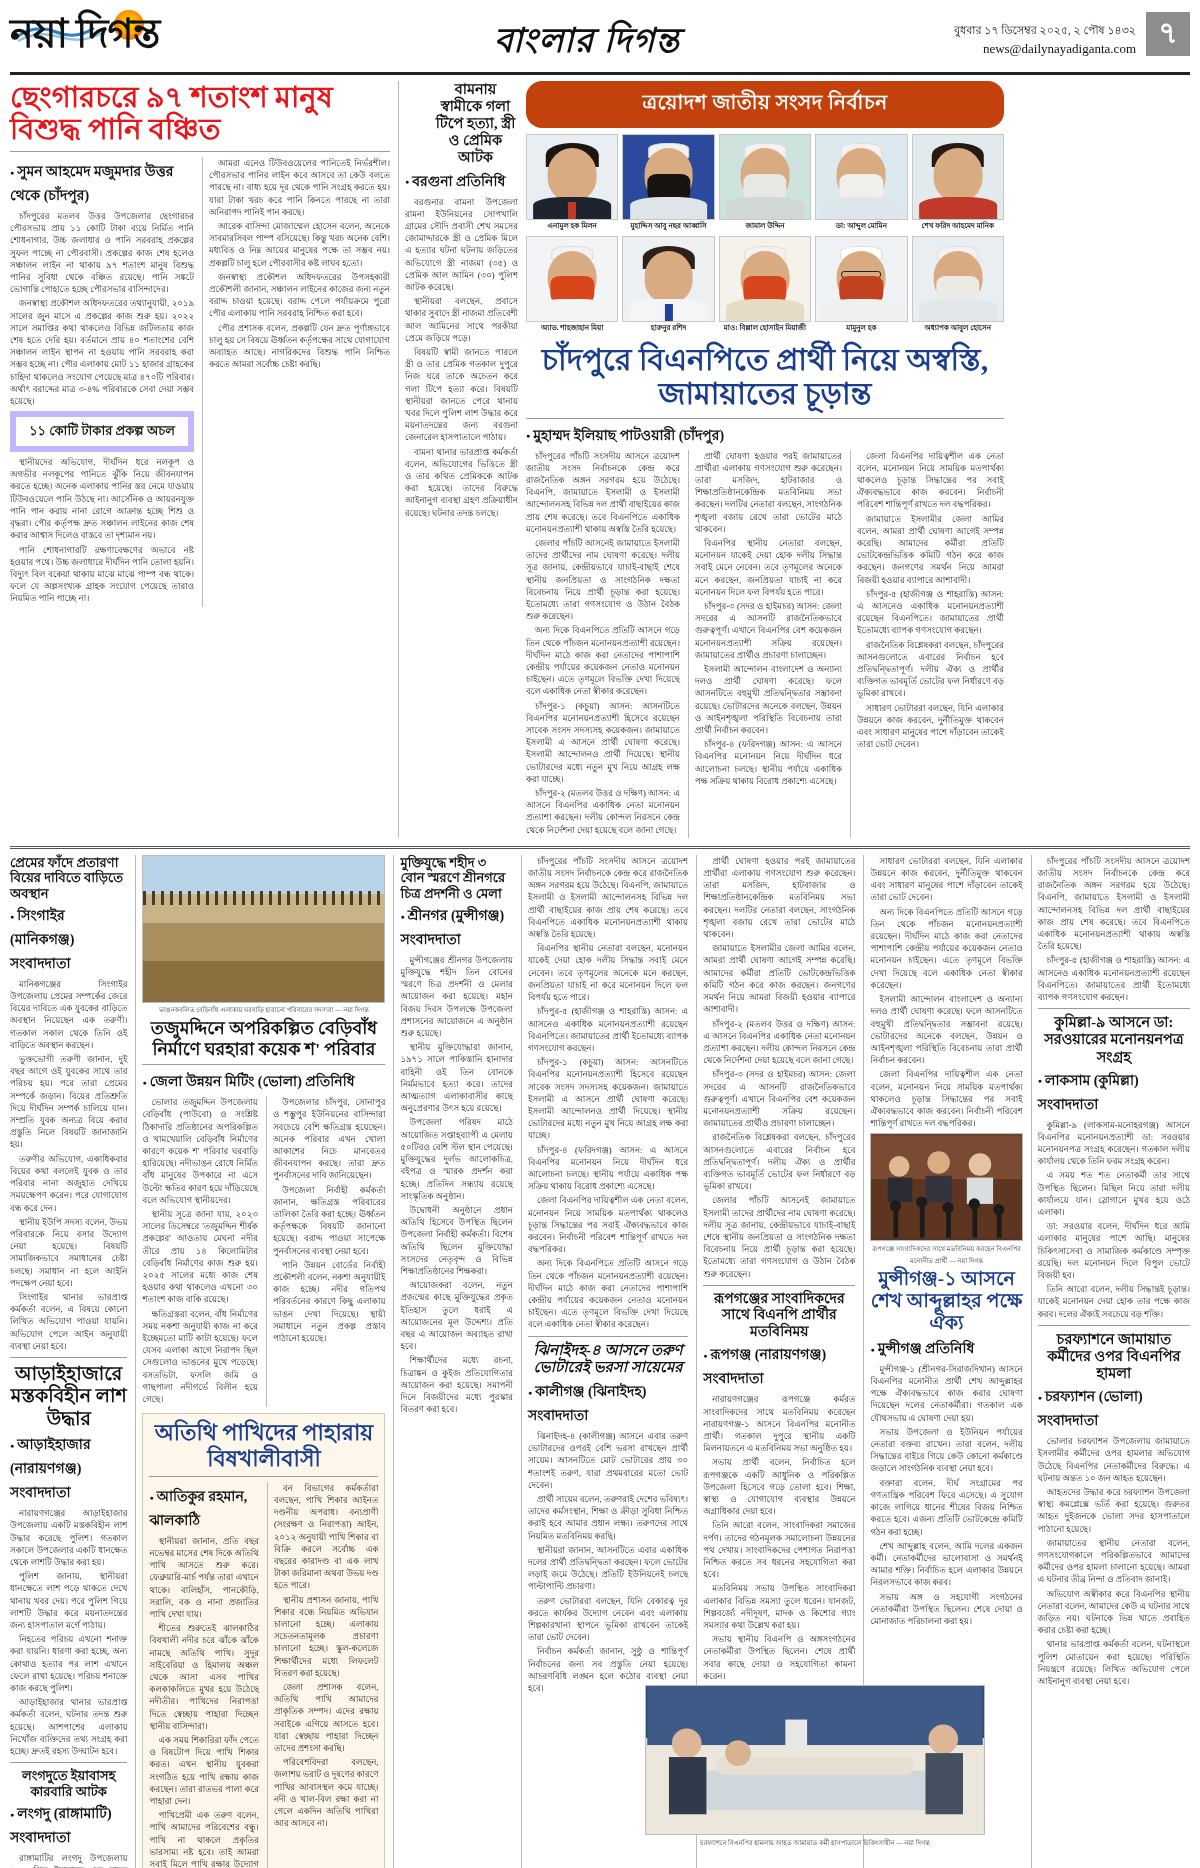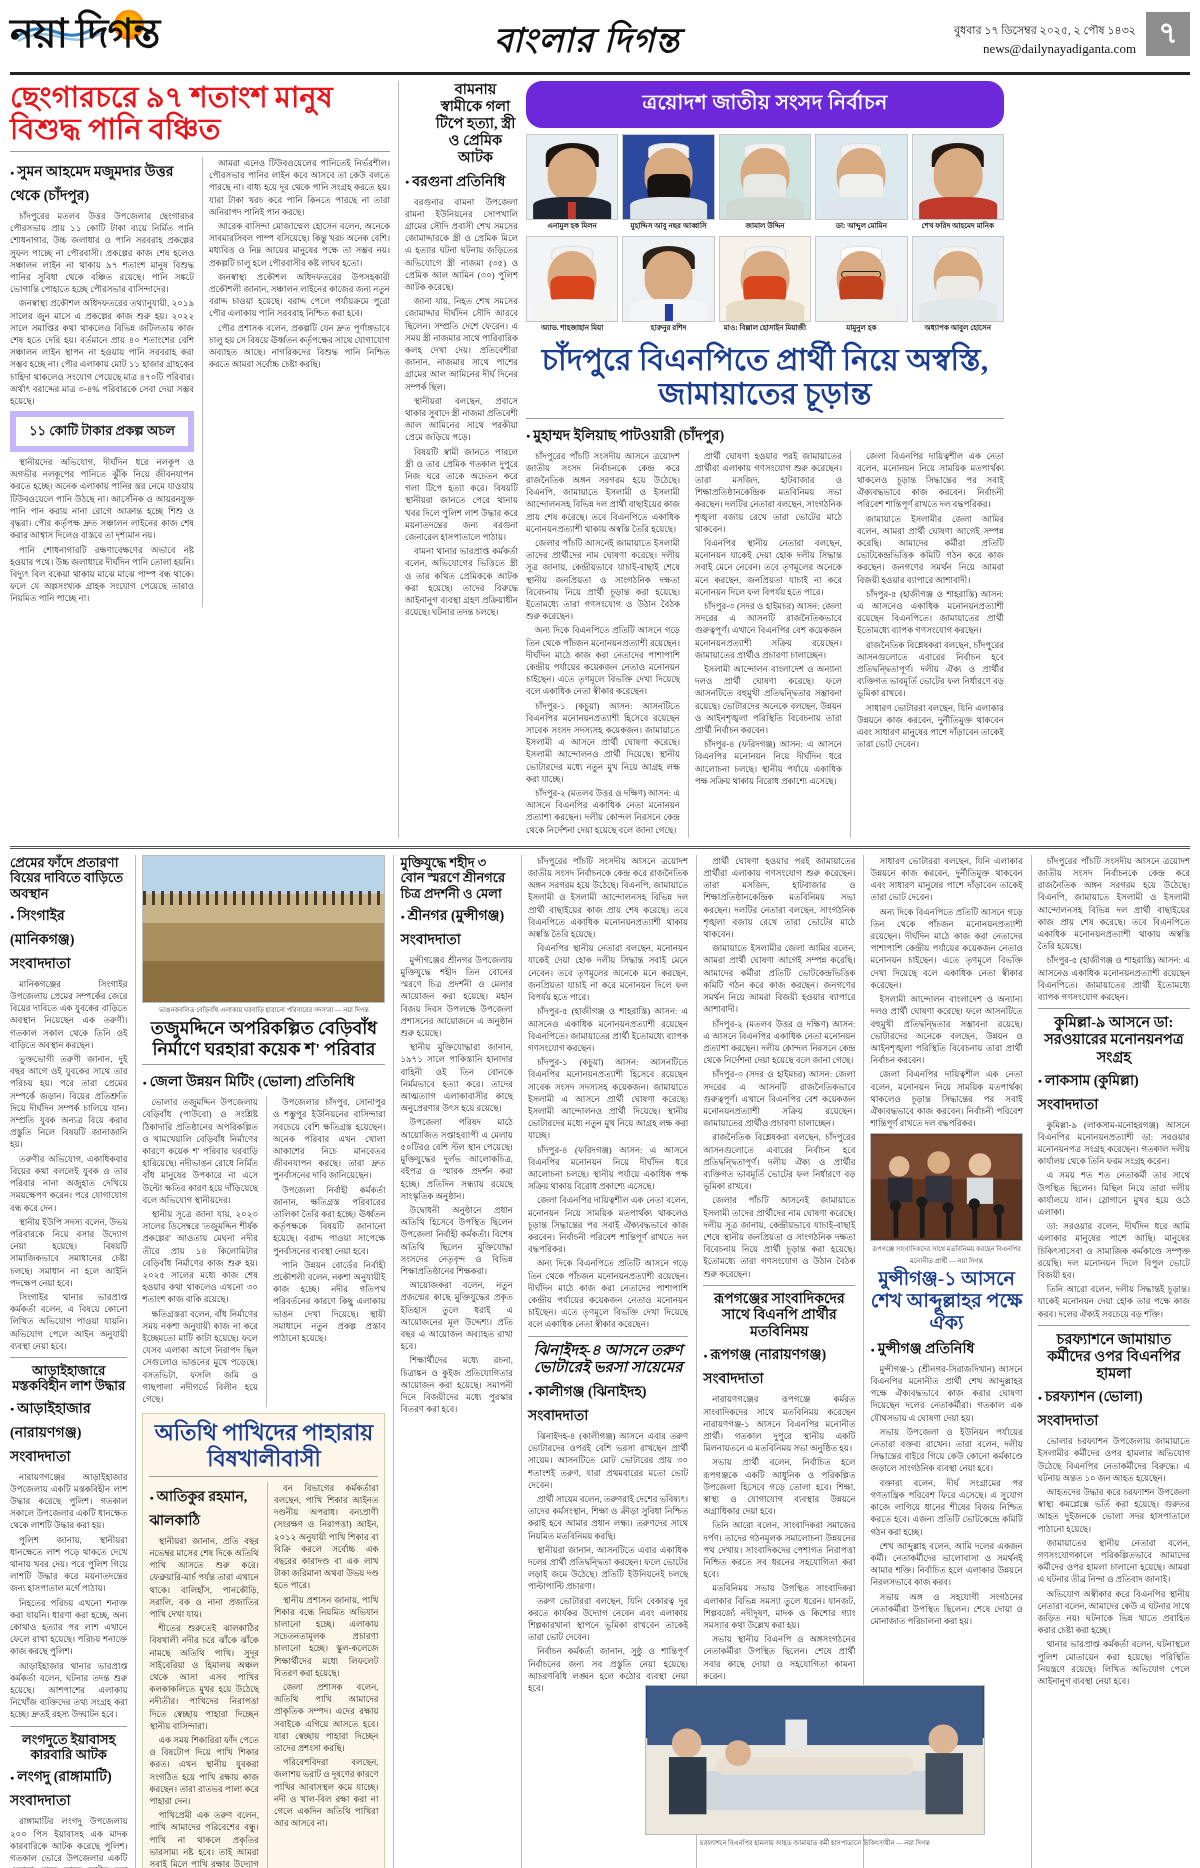--- a/index.html
+++ b/index.html
@@ -54,21 +54,21 @@
   .hr-thin { border-top: 1px solid #9a9a9a; margin: 5px 0; }
   .hr-dbl { border-top: 3px double #555; margin: 6px 0; }
 
   
   .top-zone { display: flex; gap: 8px; }
   .tz-left { width: 380px; }
   .tz-mid  { width: 120px; }
   .tz-right{ width: 478px; }
 
   .teal-banner {
-    background: #6d28d9; color: #fff; text-align: center;
+    background: #c2410c; color: #fff; text-align: center;
     font-size: 20px; font-weight: 700; padding: 6px 0 8px;
     border-radius: 16px; letter-spacing: .5px;
   }
   .cand-grid { display: grid; grid-template-columns: repeat(5, 1fr); gap: 4px; margin-top: 6px; }
   .cand { text-align: center; }
   .cand-photo { width: 100%; height: 86px; border: 1px solid #c7c7c7; position: relative; overflow: hidden; }
   .cand-name { font-size: 7.2px; font-weight: 700; margin-top: 2px; line-height: 1.15; }
 
   
   .face { position:absolute; inset:0; }
@@ -196,21 +196,20 @@
           </div>
         </div>
       </div>
     </div>
 
     <div class="tz-mid col-rule" style="padding-left:6px;">
       <div class="hl-black sub-hl-c" style="font-size:14.5px;margin-left:28px;">বামনায় স্বামীকে গলা টিপে হত্যা, স্ত্রী ও প্রেমিক আটক</div>
       <div class="byline">বরগুনা প্রতিনিধি</div>
       <div class="body-txt">
         <p>বরগুনার বামনা উপজেলা রামনা ইউনিয়নের সোপখালি গ্রামের সৌদি প্রবাসী শেখ সমসের জোমাদ্দারকে স্ত্রী ও প্রেমিক মিলে এ হত্যার ঘটনা ঘটনায় জড়িতের অভিযোগে স্ত্রী নাজমা (৩৫) ও প্রেমিক আল আমিন (৩০) পুলিশ আটক করেছে।</p>
-        <p>জানা যায়, নিহত শেখ সমসের জোমাদ্দার দীর্ঘদিন সৌদি আরবে ছিলেন। সম্প্রতি দেশে ফেরেন। এ সময় স্ত্রী নাজমার সাথে পারিবারিক কলহ দেখা দেয়। প্রতিবেশীরা জানান, নাজমার সাথে পাশের গ্রামের আল আমিনের দীর্ঘ দিনের সম্পর্ক ছিল।</p>
         <p>স্থানীয়রা বলছেন, প্রবাসে থাকার সুবাদে স্ত্রী নাজমা প্রতিবেশী আল আমিনের সাথে পরকীয়া প্রেমে জড়িয়ে পড়ে।</p>
         <p>বিষয়টি স্বামী জানতে পারলে স্ত্রী ও তার প্রেমিক গতকাল দুপুরে নিজ ঘরে তাকে অচেতন করে গলা টিপে হত্যা করে। বিষয়টি স্থানীয়রা জানতে পেরে থানায় খবর দিলে পুলিশ লাশ উদ্ধার করে ময়নাতদন্তের জন্য বরগুনা জেনারেল হাসপাতালে পাঠায়।</p>
         <p>বামনা থানার ভারপ্রাপ্ত কর্মকর্তা বলেন, অভিযোগের ভিত্তিতে স্ত্রী ও তার কথিত প্রেমিককে আটক করা হয়েছে। তাদের বিরুদ্ধে আইনানুগ ব্যবস্থা গ্রহণ প্রক্রিয়াধীন রয়েছে। ঘটনার তদন্ত চলছে।</p>
       </div>
     </div>
 
     <div class="tz-right">
       <div class="teal-banner">ত্রয়োদশ জাতীয় সংসদ নির্বাচন</div>
 
       <div class="cand-grid">
@@ -398,21 +397,21 @@
           <p>ভুক্তভোগী তরুণী জানান, দুই বছর আগে ওই যুবকের সাথে তার পরিচয় হয়। পরে তারা প্রেমের সম্পর্কে জড়ান। বিয়ের প্রতিশ্রুতি দিয়ে দীর্ঘদিন সম্পর্ক চালিয়ে যান। সম্প্রতি যুবক অন্যত্র বিয়ে করার প্রস্তুতি নিলে বিষয়টি জানাজানি হয়।</p>
           <p>তরুণীর অভিযোগ, একাধিকবার বিয়ের কথা বললেই যুবক ও তার পরিবার নানা অজুহাত দেখিয়ে সময়ক্ষেপণ করেন। পরে যোগাযোগ বন্ধ করে দেন।</p>
           <p>স্থানীয় ইউপি সদস্য বলেন, উভয় পরিবারকে নিয়ে বসার উদ্যোগ নেয়া হয়েছে। বিষয়টি সামাজিকভাবে সমাধানের চেষ্টা চলছে। সমাধান না হলে আইনি পদক্ষেপ নেয়া হবে।</p>
           <p>সিংগাইর থানার ভারপ্রাপ্ত কর্মকর্তা বলেন, এ বিষয়ে কোনো লিখিত অভিযোগ পাওয়া যায়নি। অভিযোগ পেলে আইন অনুযায়ী ব্যবস্থা নেয়া হবে।</p>
         </div>
       </div>
 
       <div class="hr-thin"></div>
 
       <div>
-        <div class="hl-black sub-hl-c" style="font-size:13px;">আড়াইহাজারে মস্তকবিহীন লাশ উদ্ধার</div>
+        <div class="hl-black sub-hl-c" style="font-size:19px;">আড়াইহাজারে মস্তকবিহীন লাশ উদ্ধার</div>
         <div class="byline">আড়াইহাজার (নারায়ণগঞ্জ) সংবাদদাতা</div>
         <div class="body-txt">
           <p>নারায়ণগঞ্জের আড়াইহাজার উপজেলায় একটি মস্তকবিহীন লাশ উদ্ধার করেছে পুলিশ। গতকাল সকালে উপজেলার একটি ধানক্ষেত থেকে লাশটি উদ্ধার করা হয়।</p>
           <p>পুলিশ জানায়, স্থানীয়রা ধানক্ষেতে লাশ পড়ে থাকতে দেখে থানায় খবর দেয়। পরে পুলিশ গিয়ে লাশটি উদ্ধার করে ময়নাতদন্তের জন্য হাসপাতাল মর্গে পাঠায়।</p>
           <p>নিহতের পরিচয় এখনো শনাক্ত করা যায়নি। ধারণা করা হচ্ছে, অন্য কোথাও হত্যার পর লাশ এখানে ফেলে রাখা হয়েছে। পরিচয় শনাক্তে কাজ করছে পুলিশ।</p>
           <p>আড়াইহাজার থানার ভারপ্রাপ্ত কর্মকর্তা বলেন, ঘটনার তদন্ত শুরু হয়েছে। আশপাশের এলাকায় নিখোঁজ ব্যক্তিদের তথ্য সংগ্রহ করা হচ্ছে। দ্রুতই রহস্য উদ্ঘাটন হবে।</p>
         </div>
       </div>
 
       <div class="hr-thin"></div>

